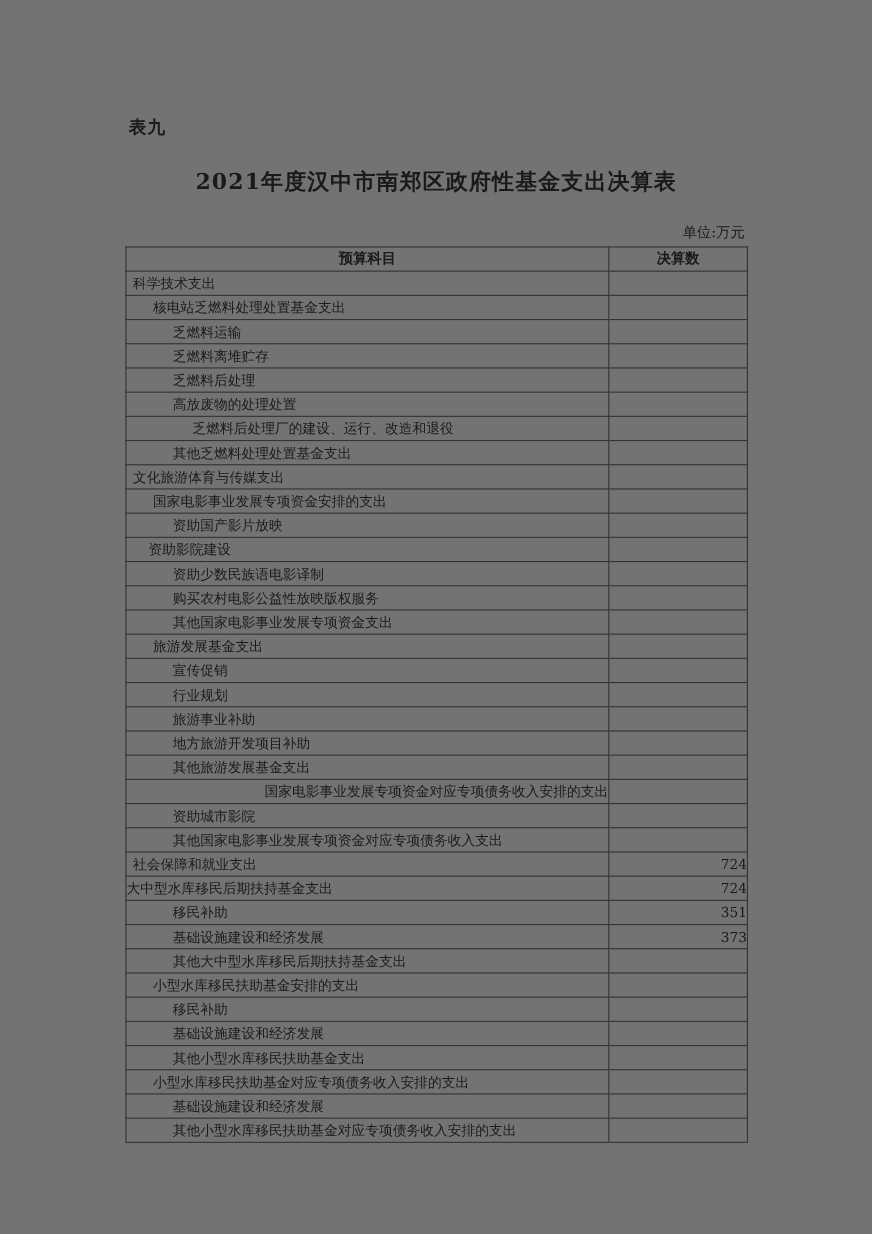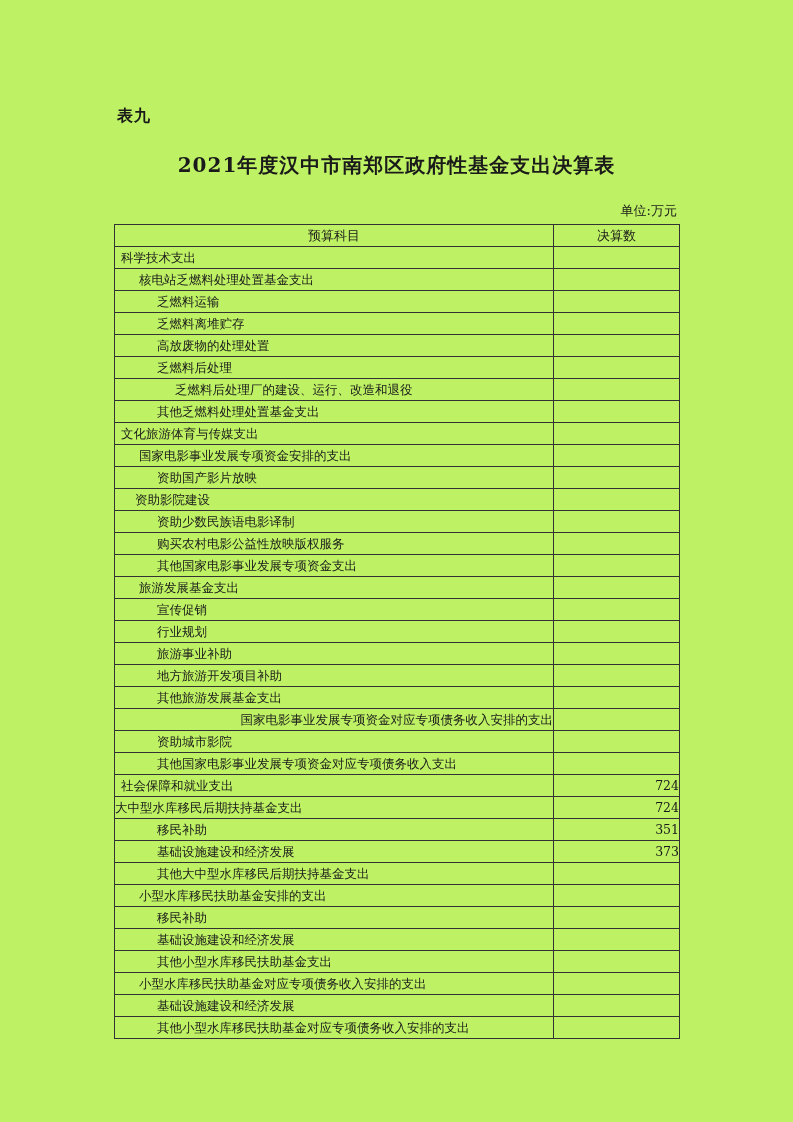--- a/index.html
+++ b/index.html
@@ -5,21 +5,21 @@
   html, body {
     margin: 0;
     padding: 0;
     background: #888;
   }
   .page {
     position: relative;
     width: 793px;
     height: 1122px;
     margin: 0 auto;
-    background: #bef264;
+    background: #737373;
     font-family: "DejaVu Serif", "Liberation Serif", serif;
     color: #1a1a1a;
     overflow: hidden;
   }
   .table-label {
     position: absolute;
     left: 117px;
     top: 106px;
     font-family: "DejaVu Sans", "Liberation Sans", sans-serif;
     font-weight: bold;
@@ -56,21 +56,21 @@
   table.budget-table th,
   table.budget-table td {
     border: 1px solid #333;
     height: 21px;
     line-height: 21px;
     padding: 0;
     overflow: hidden;
     white-space: nowrap;
   }
   table.budget-table th {
-    font-weight: normal;
+    font-weight: bold;
     text-align: center;
     font-size: 13px;
   }
   col.subject-col { width: 439px; }
   col.value-col  { width: 126px; }
   td.subject { text-align: left; }
   td.value   { text-align: right; padding-right: 6px; }
 </style>
 </head>
 <body>
@@ -105,25 +105,25 @@
         </tr>
         <tr>
           <td class="subject" style="padding-left: 42px;">乏燃料运输</td>
           <td class="value"></td>
         </tr>
         <tr>
           <td class="subject" style="padding-left: 42px;">乏燃料离堆贮存</td>
           <td class="value"></td>
         </tr>
         <tr>
+          <td class="subject" style="padding-left: 42px;">乏燃料后处理</td>
+          <td class="value"></td>
+        </tr>
+        <tr>
           <td class="subject" style="padding-left: 42px;">高放废物的处理处置</td>
-          <td class="value"></td>
-        </tr>
-        <tr>
-          <td class="subject" style="padding-left: 42px;">乏燃料后处理</td>
           <td class="value"></td>
         </tr>
         <tr>
           <td class="subject" style="padding-left: 60px;">乏燃料后处理厂的建设、运行、改造和退役</td>
           <td class="value"></td>
         </tr>
         <tr>
           <td class="subject" style="padding-left: 42px;">其他乏燃料处理处置基金支出</td>
           <td class="value"></td>
         </tr>

